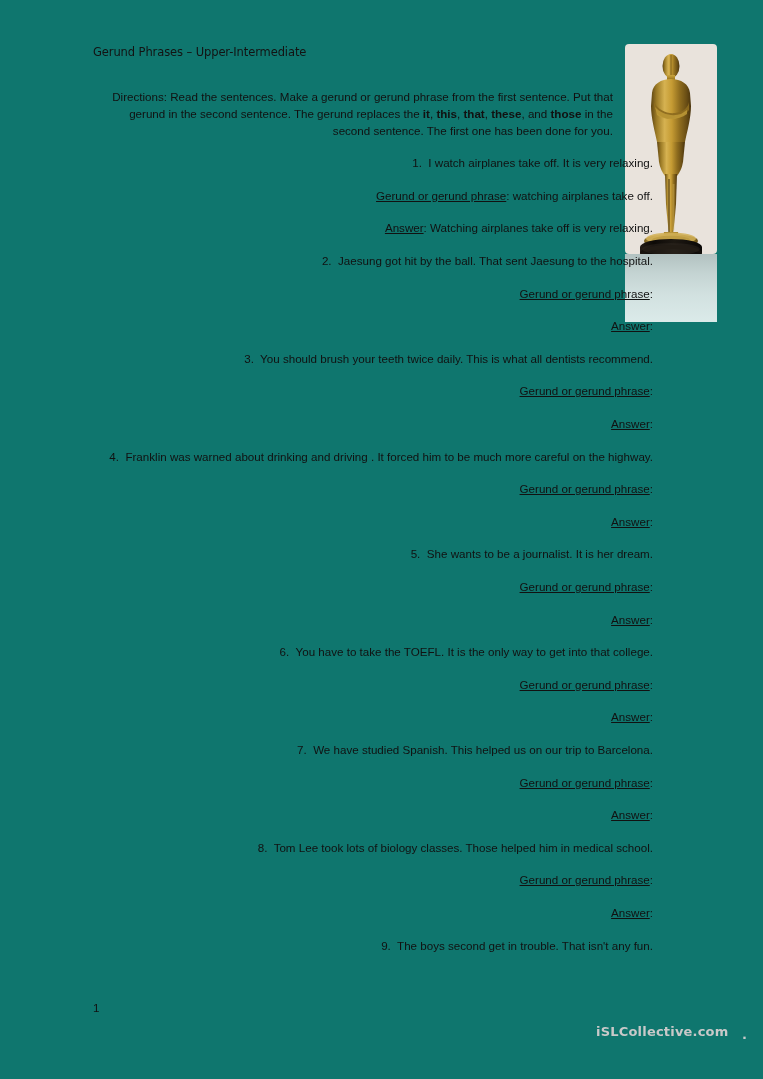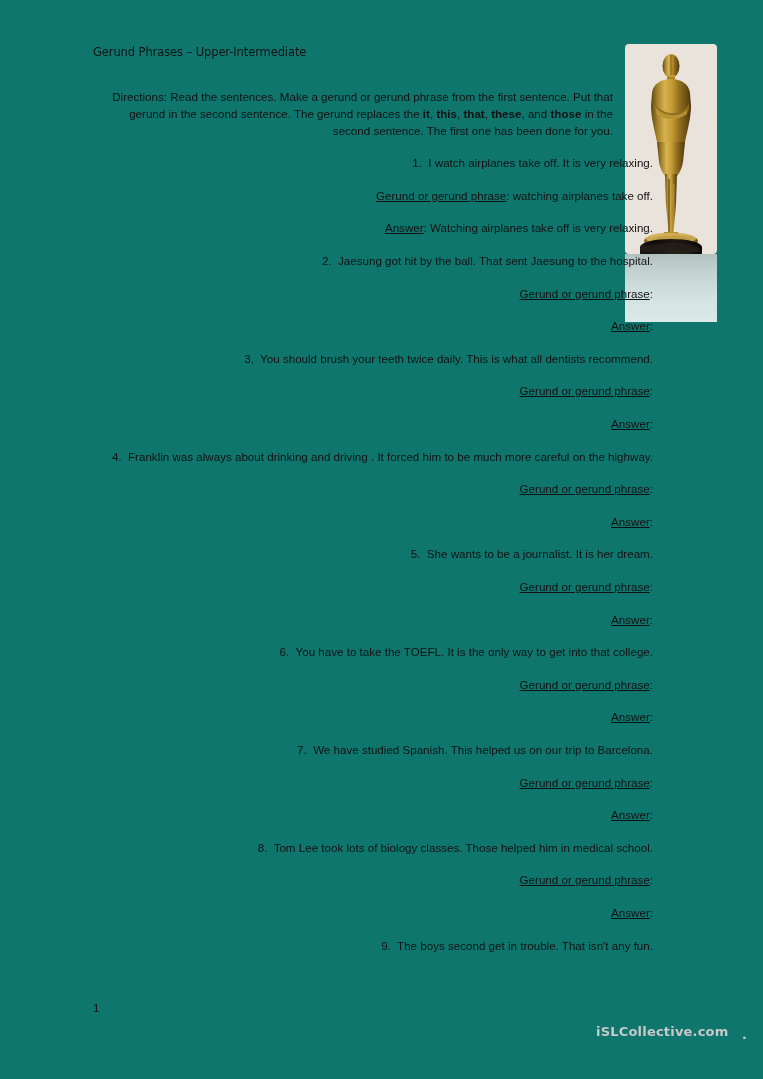--- a/index.html
+++ b/index.html
@@ -266,21 +266,21 @@
         <div class="q-block">
           <div class="spacer-sm"></div>
           <p class="q-line"><span class="q-num">3.</span>&nbsp; <span>You should brush your teeth twice daily.  This is what all dentists recommend.</span></p>
           <div class="spacer-sm"></div>
           <p class="sub-line"><span class="sub-label">Gerund or gerund phrase</span><span>:</span><span class="sub-val"></span></p>
           <div class="spacer-sm"></div>
           <p class="sub-line"><span class="sub-label">Answer</span><span>:</span><span class="sub-val"></span></p>
         </div>
         <div class="q-block">
           <div class="spacer-sm"></div>
-          <p class="q-line"><span class="q-num">4.</span>&nbsp; <span>Franklin was always about drinking and driving .  It forced him to be much more careful on the highway.</span></p>
+          <p class="q-line"><span class="q-num">4.</span>&nbsp; <span>Franklin was warned about drinking and driving .  It forced him to be much more careful on the highway.</span></p>
           <div class="spacer-sm"></div>
           <p class="sub-line"><span class="sub-label">Gerund or gerund phrase</span><span>:</span><span class="sub-val"></span></p>
           <div class="spacer-sm"></div>
           <p class="sub-line"><span class="sub-label">Answer</span><span>:</span><span class="sub-val"></span></p>
         </div>
         <div class="q-block">
           <div class="spacer-sm"></div>
           <p class="q-line"><span class="q-num">5.</span>&nbsp; <span>She wants to be a journalist.  It is her dream.</span></p>
           <div class="spacer-sm"></div>
           <p class="sub-line"><span class="sub-label">Gerund or gerund phrase</span><span>:</span><span class="sub-val"></span></p>

